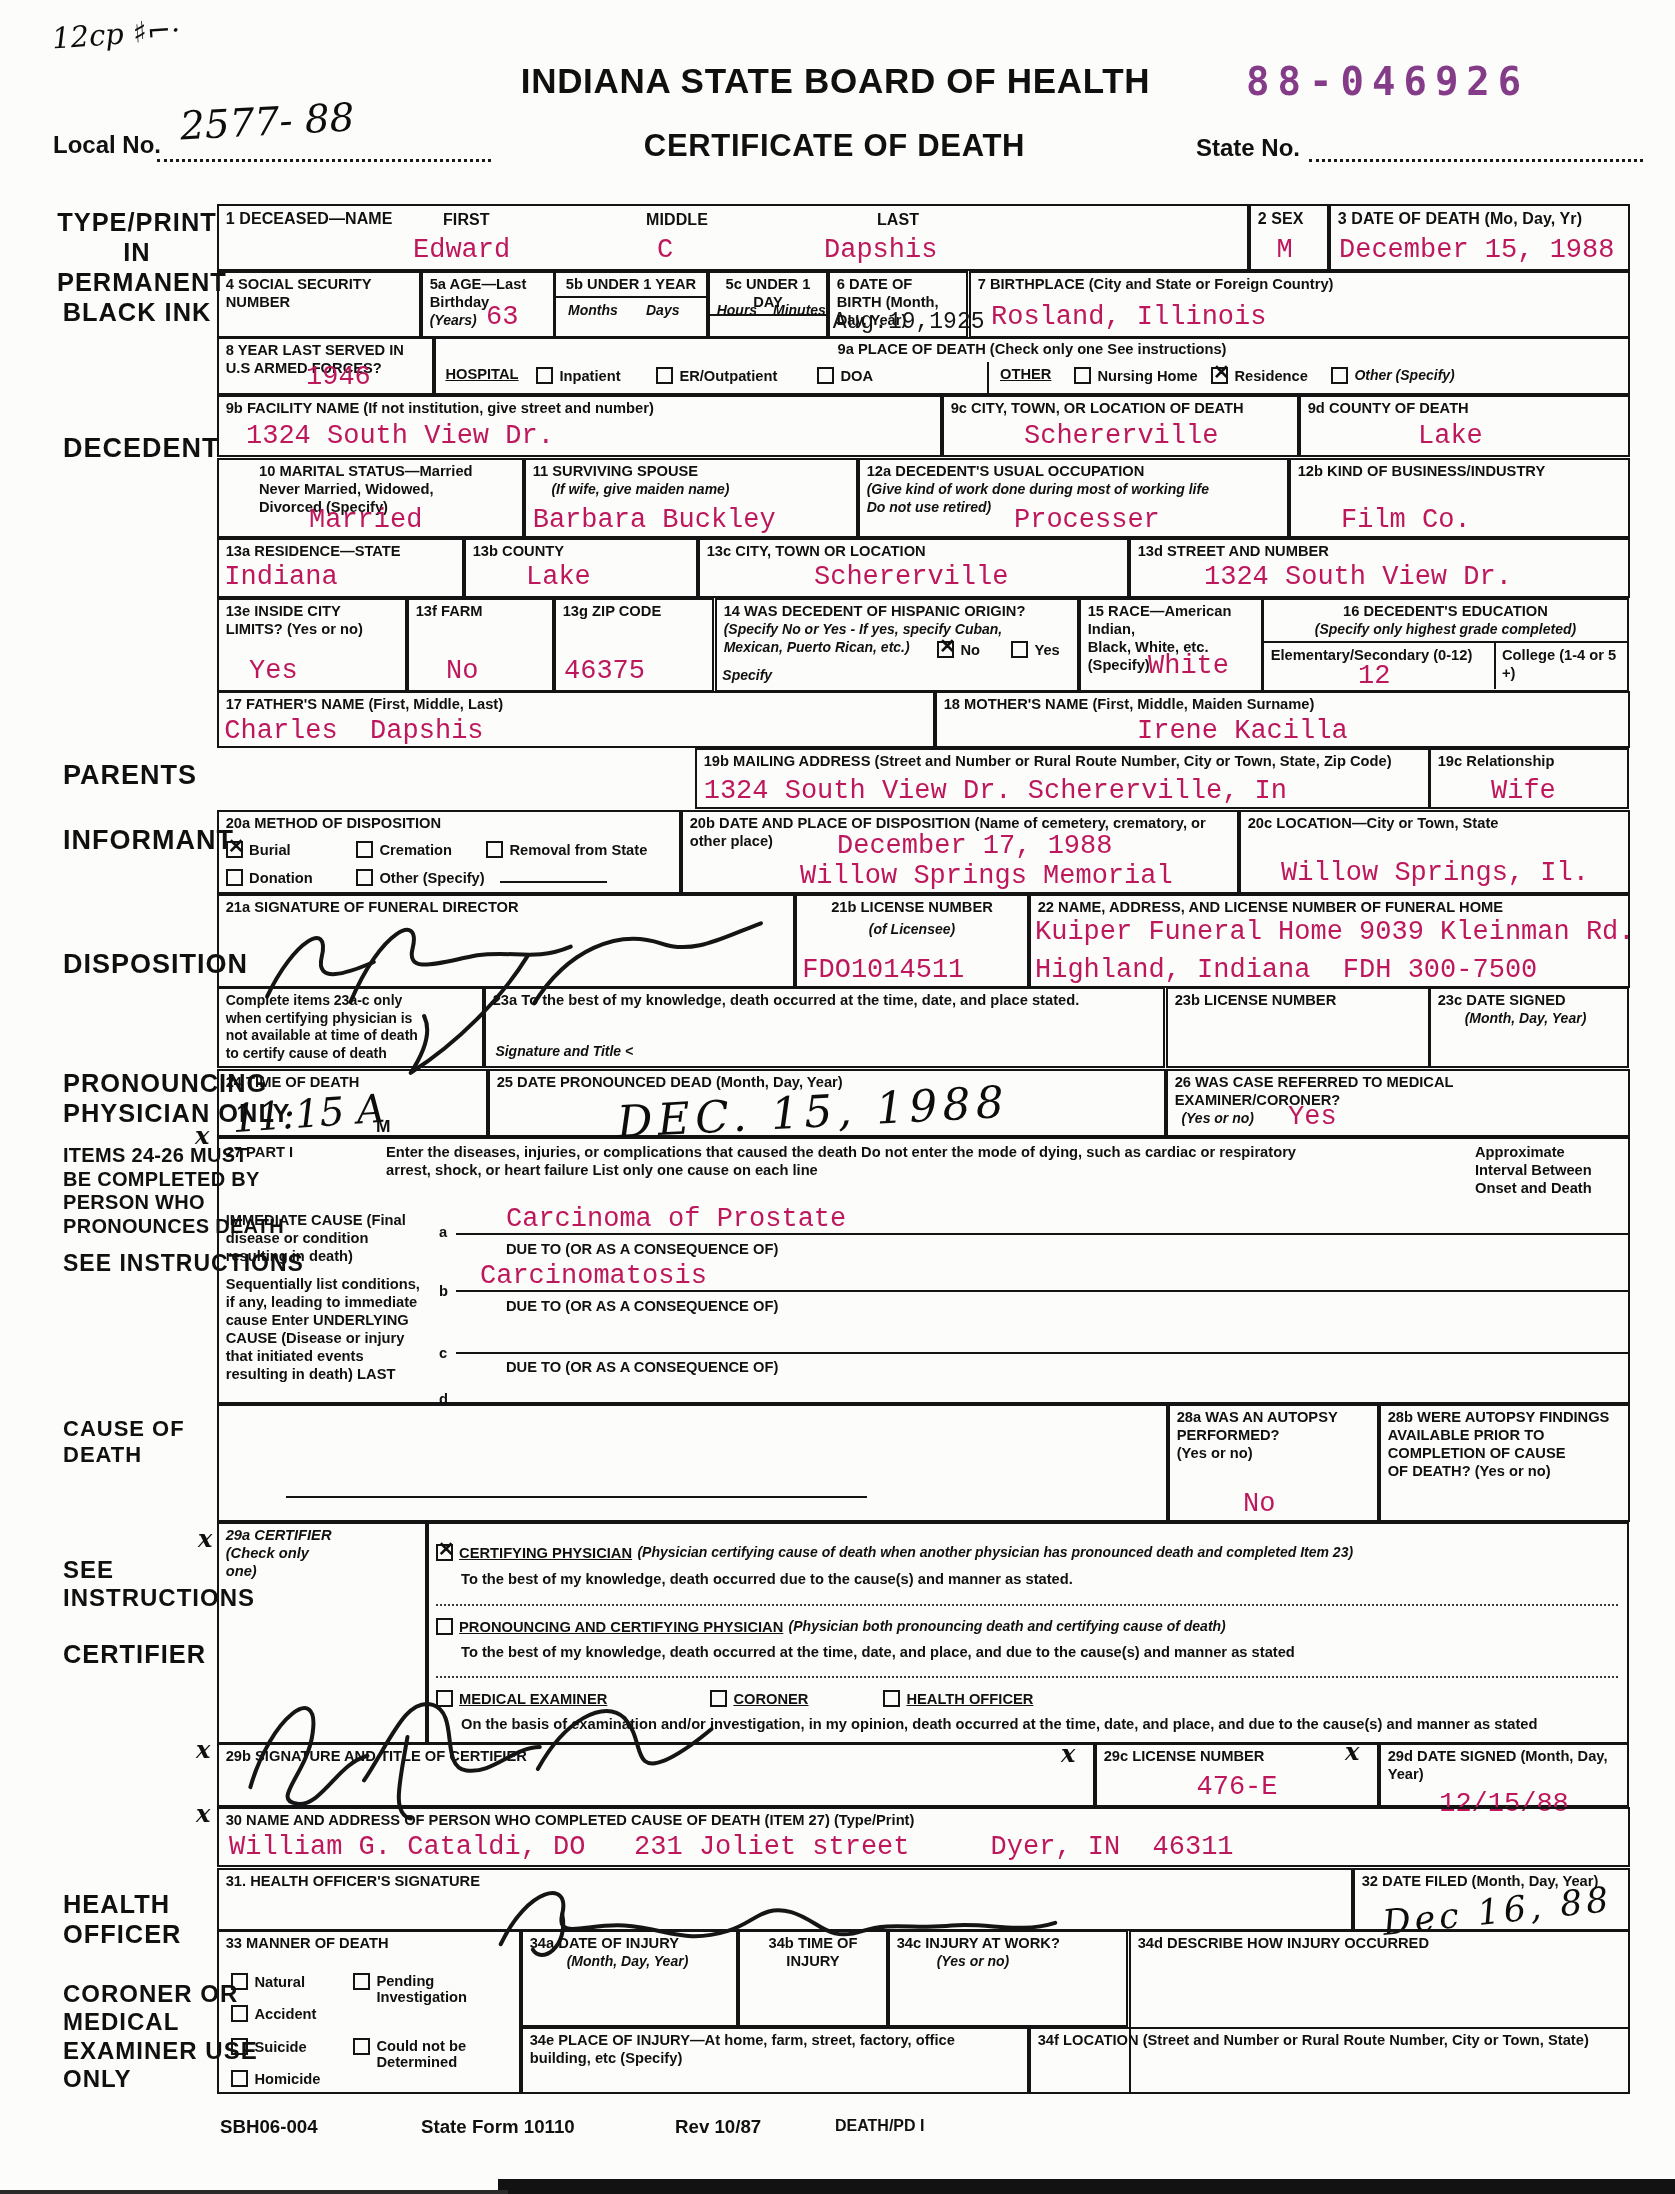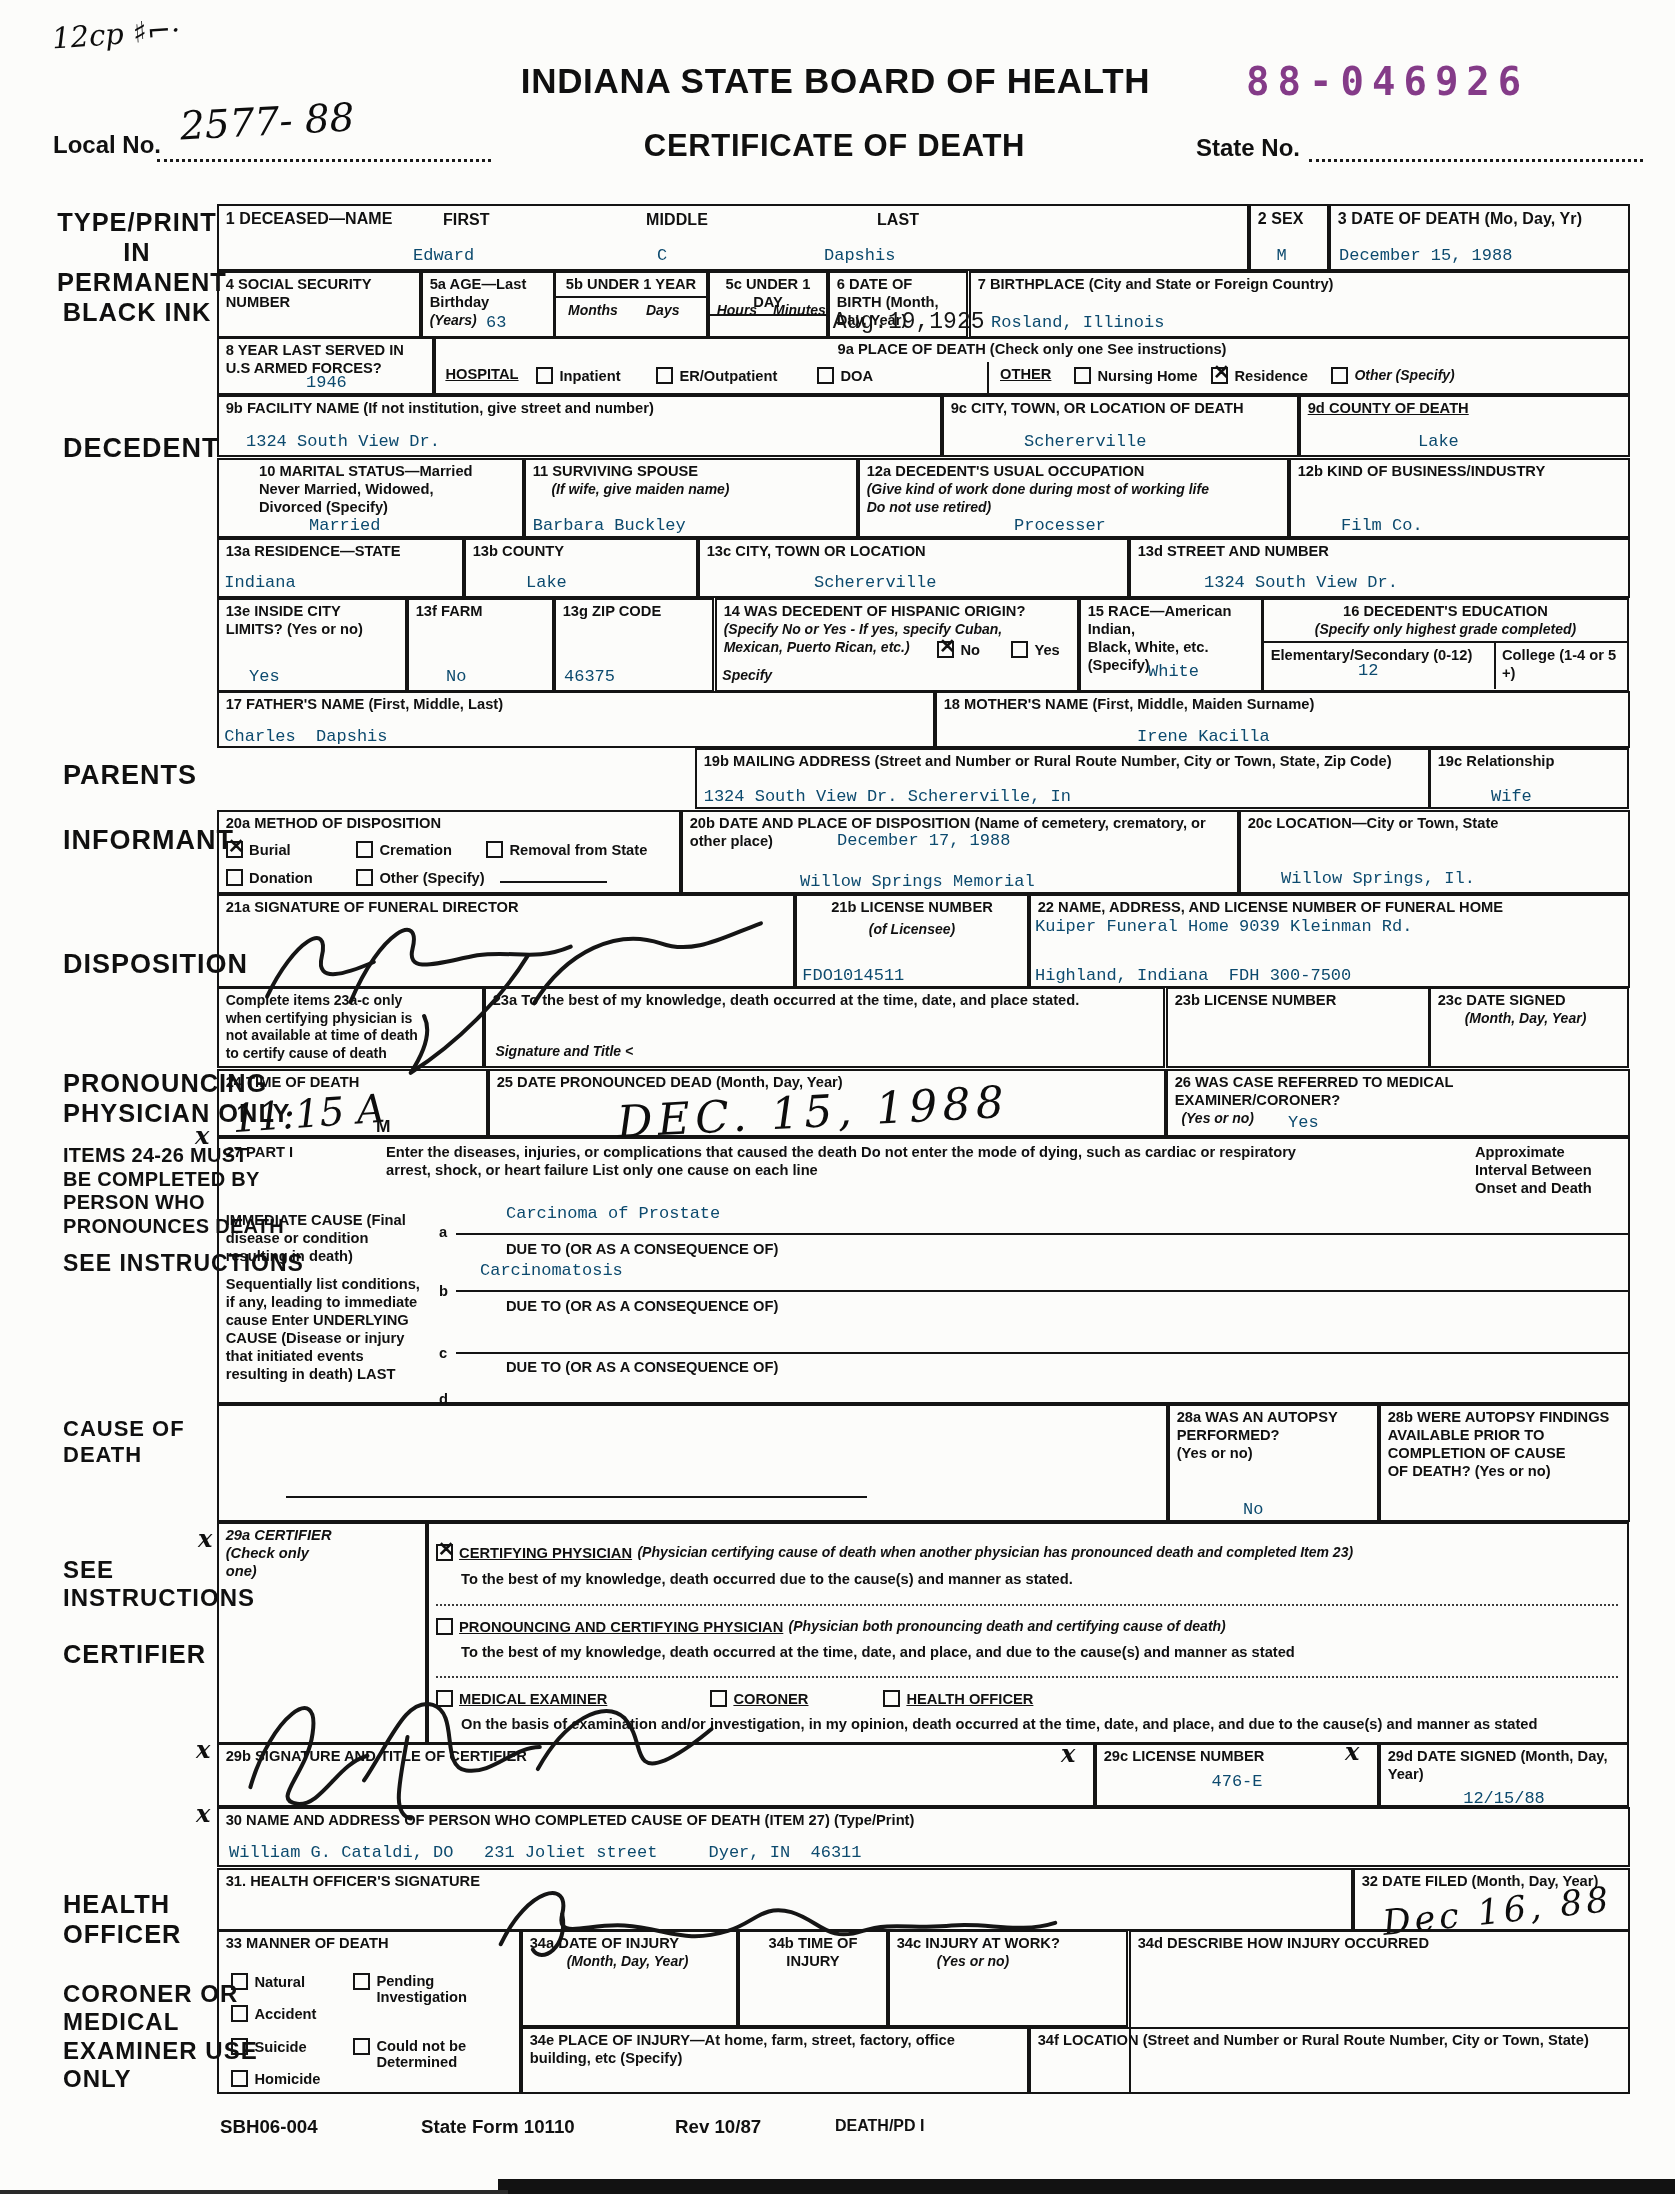--- a/index.html
+++ b/index.html
@@ -4,21 +4,21 @@
 <style>
   html,body{margin:0;padding:0;background:#e8e8e4;}
   .page{position:relative;width:1676px;height:2194px;background:#fcfcfa;overflow:hidden;
         font-family:"Liberation Sans",sans-serif;color:#101010;}
   .abs{position:absolute;}
   .cell{position:absolute;border:2px solid #141414;box-sizing:border-box;padding:3.3px 6.7px;background:transparent;}
   .lab{font-size:16px;font-weight:700;line-height:1.25;letter-spacing:0.1px;}
   .lab-s{font-size:14.7px;font-weight:700;line-height:1.22;}
   .note{font-size:14px;font-weight:700;font-style:italic;line-height:1.25;}
   .pre{white-space:pre-line;}
-  .tv{font-family:"Liberation Mono","DejaVu Sans Mono",monospace;font-size:17px;color:#0c4a6e;white-space:pre;}
+  .tv{font-family:"Liberation Mono","DejaVu Sans Mono",monospace;font-size:27px;color:#be185d;white-space:pre;}
   .tv-s{font-family:"Liberation Mono","DejaVu Sans Mono",monospace;font-size:23px;color:#151515;white-space:pre;}
   .hand{font-family:"DejaVu Serif",serif;font-style:italic;color:#0d0d0d;}
   .vb{position:absolute;bottom:4px;}
   .cb{display:inline-block;width:17.4px;height:17.4px;border:2px solid #141414;box-sizing:border-box;
       vertical-align:middle;margin-right:6px;text-align:center;flex:none;}
   .cb .xm{font-style:normal;font-weight:700;font-size:20px;line-height:13.4px;display:block;margin-top:-2.7px;}
   .copt{display:inline-flex;align-items:center;font-size:14.7px;font-weight:700;margin-right:17.4px;}
   .mlab{position:absolute;font-weight:700;letter-spacing:1px;white-space:pre-line;line-height:1.18;}
   .uline{position:absolute;border-bottom:2.7px solid #141414;}
   .dotline{position:absolute;border-bottom:3.3px dotted #1a1a1a;}
@@ -157,21 +157,21 @@
   </div>
 
   <div class="cell" style="left:217px;top:395px;width:725px;height:62px;">
     <span class="lab-s">9b  FACILITY NAME (If not institution, give street and number)</span>
     <span class="tv vb" style="left:27px;">1324 South View Dr.</span>
   </div>
   <div class="cell" style="left:942px;top:395px;width:357px;height:62px;">
     <span class="lab-s">9c  CITY, TOWN, OR LOCATION OF DEATH</span>
     <span class="tv vb" style="left:80px;">Schererville</span>
   </div>
-  <div class="cell" style="left:1299px;top:395px;width:331px;height:62px;text-decoration:underline;">
+  <div class="cell" style="left:1299px;top:395px;width:331px;height:62px;">
     <span class="lab-s">9d  COUNTY OF DEATH</span>
     <span class="tv vb" style="left:117px;">Lake</span>
   </div>
 
   <div class="cell" style="left:217px;top:458px;width:307px;height:80px;padding-left:40px;">
     <span class="lab-s pre">10  MARITAL STATUS—Married
 Never Married, Widowed,
 Divorced (Specify)</span>
     <span class="tv vb" style="left:90px;bottom:1.3px;">Married</span>
   </div>

